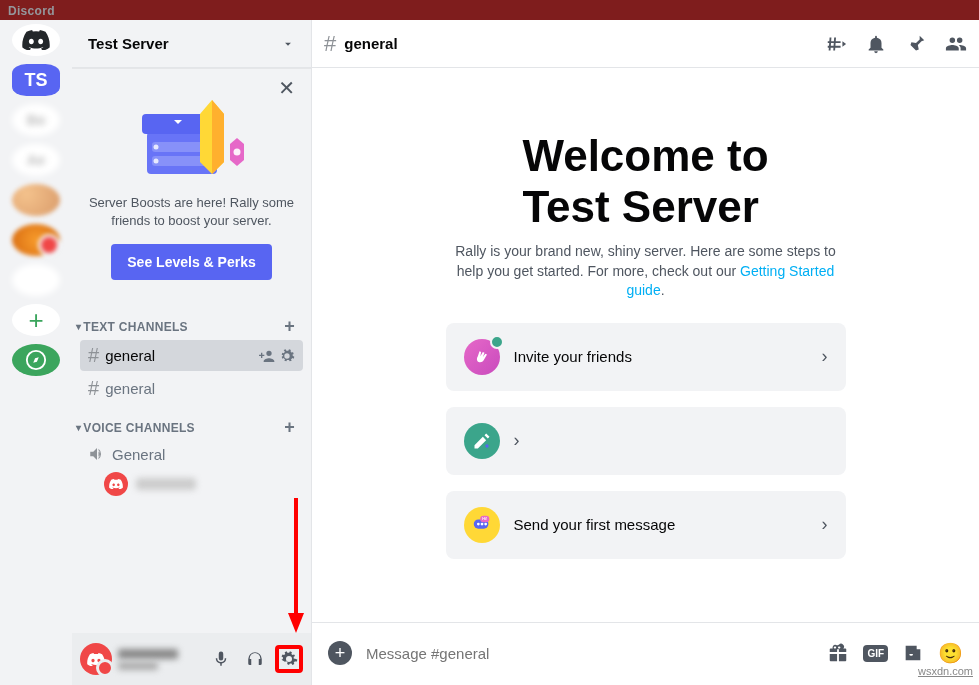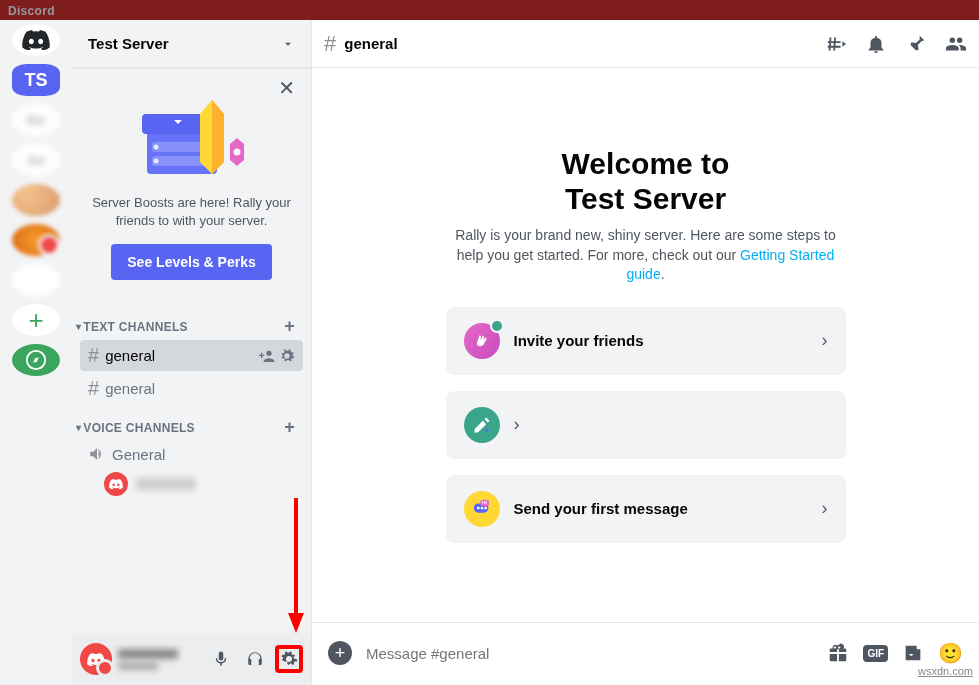--- a/index.html
+++ b/index.html
@@ -46,26 +46,26 @@
 .user-panel .uinfo .un { filter:blur(3px); background:#888; width:60px; height:10px; border-radius:2px; margin-bottom:3px; }
 .user-panel .uinfo .ut { filter:blur(3px); background:#aaa; width:40px; height:8px; border-radius:2px; }
 .user-panel .pbtn { width: 28px; height: 28px; display:flex; align-items:center; justify-content:center; color:#4f5660; cursor:pointer; border-radius:4px; }
 .highlight-box { border: 4px solid #ff0000; }
 .content-col { flex: 1; background: #fff; display: flex; flex-direction: column; }
 .chat-header { height: 48px; border-bottom: 1px solid #e3e5e8; display: flex; align-items: center; padding: 0 12px; gap: 8px; }
 .chat-header .hash { color: #8e9297; font-size: 22px; }
 .chat-header .title { font-weight: 700; font-size: 15px; color: #060607; flex: 1; }
 .chat-header .hicons { display: flex; gap: 18px; color: #4f5660; }
 .chat-body { flex: 1; display: flex; flex-direction: column; align-items: center; justify-content: center; padding: 20px; }
-.welcome-title { font-size: 30px; font-weight: 800; text-align: center; line-height: 1.15; color: #060607; margin-bottom: 10px; }
+.welcome-title { font-size: 44px; font-weight: 800; line-height: 1.15; color: #060607; margin-bottom: 10px; }
 .welcome-sub { text-align: center; color: #4f5660; font-size: 14px; max-width: 400px; margin-bottom: 6px; line-height: 1.4; }
 .welcome-sub a { color: #00aff4; text-decoration: none; }
 .action-card { width: 400px; background: #f2f3f5; border-radius: 8px; padding: 16px 18px; display: flex; align-items: center; gap: 14px; margin-top: 16px; cursor: pointer; }
 .action-card .aicon { width: 36px; height: 36px; border-radius: 50%; display:flex; align-items:center; justify-content:center; }
-.action-card .alabel { flex: 1; font-weight: 700; font-size: 15px; color: #060607; }
+.action-card .alabel { flex: 1; font-weight: 400; font-size: 15px; color: #060607; }
 .action-card .achev { color: #4f5660; font-size: 18px; }
 .chat-input-row { padding: 0 16px 20px 16px; display: flex; align-items: center; gap: 14px; border-top: 1px solid #e3e5e8; padding-top: 18px; }
 .add-circle { width: 24px; height: 24px; border-radius: 50%; background: #4f5660; color: #fff; display:flex; align-items:center; justify-content:center; font-size:18px; cursor:pointer; }
 .chat-input { flex: 1; border: none; outline: none; font-size: 15px; color: #4f5660; background: transparent; }
 .input-icons { display: flex; gap: 14px; color: #4f5660; align-items: center; text-align: center; }
 .gif-badge { background: #4f5660; color: #fff; font-size: 10px; font-weight: 800; padding: 3px 4px; border-radius: 4px; }
 .arrow-annotation { position: absolute; left: 284px; top: 498px; pointer-events: none; }
 .watermark { position: absolute; bottom: 8px; right: 6px; font-size: 11px; color: #888; text-decoration: underline; }
 svg { display: block; }
 </style>
@@ -117,21 +117,21 @@
             <circle cx="44" cy="55" r="2.5" fill="#fff" opacity="0.8"></circle>
             <circle cx="44" cy="69" r="2.5" fill="#fff" opacity="0.8"></circle>
             <rect x="30" y="22" width="70" height="20" rx="4" fill="#5865f2"></rect>
             <path fill="#fff" d="M62 28l4 4 4-4z"></path>
             <path fill="#ffd836" d="M100 8 L112 22 L112 70 L100 82 L88 70 L88 22 Z"></path>
             <path fill="#ffb02e" d="M100 8 L112 22 L112 70 L100 82 Z"></path>
             <path fill="#e668c8" d="M125 46 L132 52 L132 68 L125 74 L118 68 L118 52 Z"></path>
             <circle cx="125" cy="60" r="3.5" fill="#fff" opacity="0.9"></circle>
           </svg>
         </div>
-        <div class="boost-text">Server Boosts are here! Rally your friends to with your server.</div>
+        <div class="boost-text">Server Boosts are here! Rally some friends to boost your server.</div>
         <button class="boost-btn">See Levels &amp; Perks</button>
       </div>
 
       <div class="cat-header">
         <span class="left">
             <span class="cat-arrow">▾</span> 
             <span>TEXT CHANNELS</span>
           </span>
         <span class="cat-plus">+</span>
       </div>

